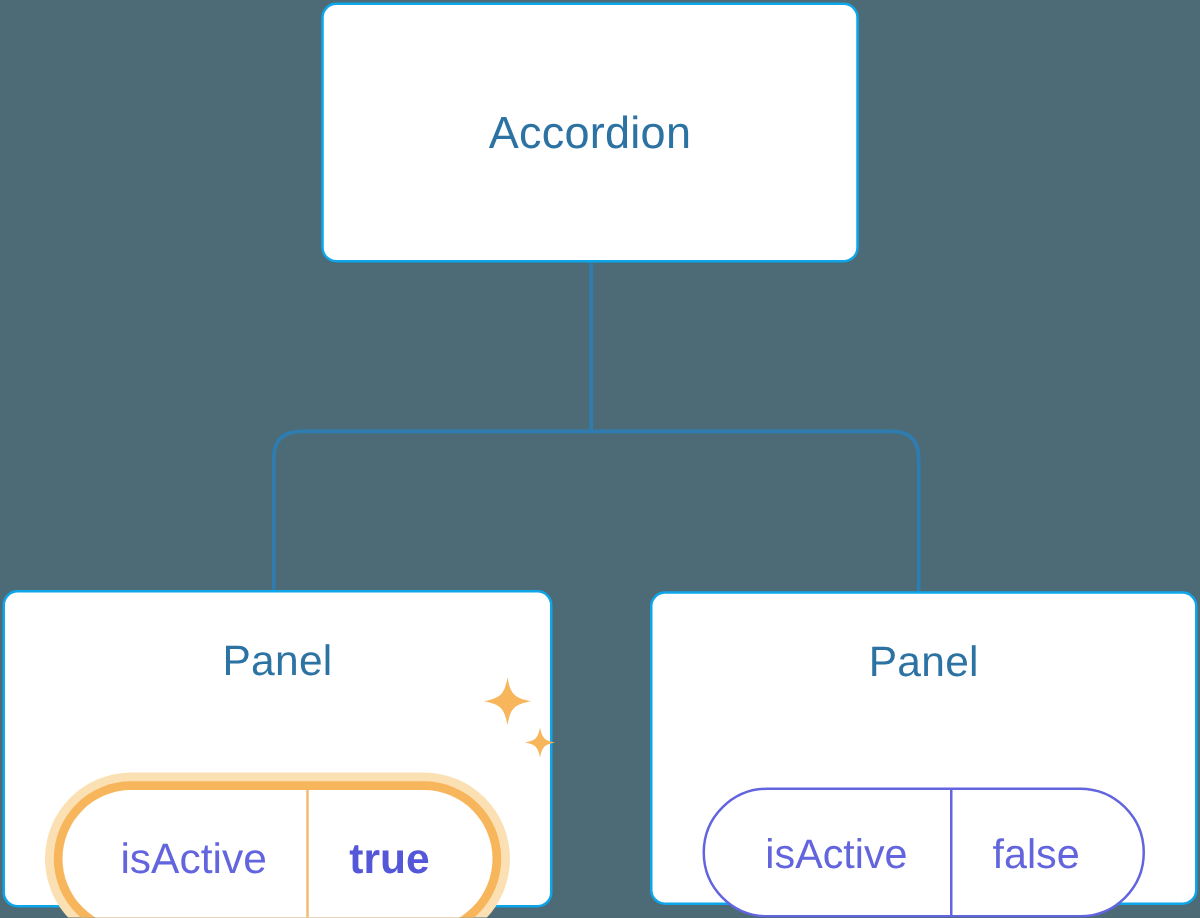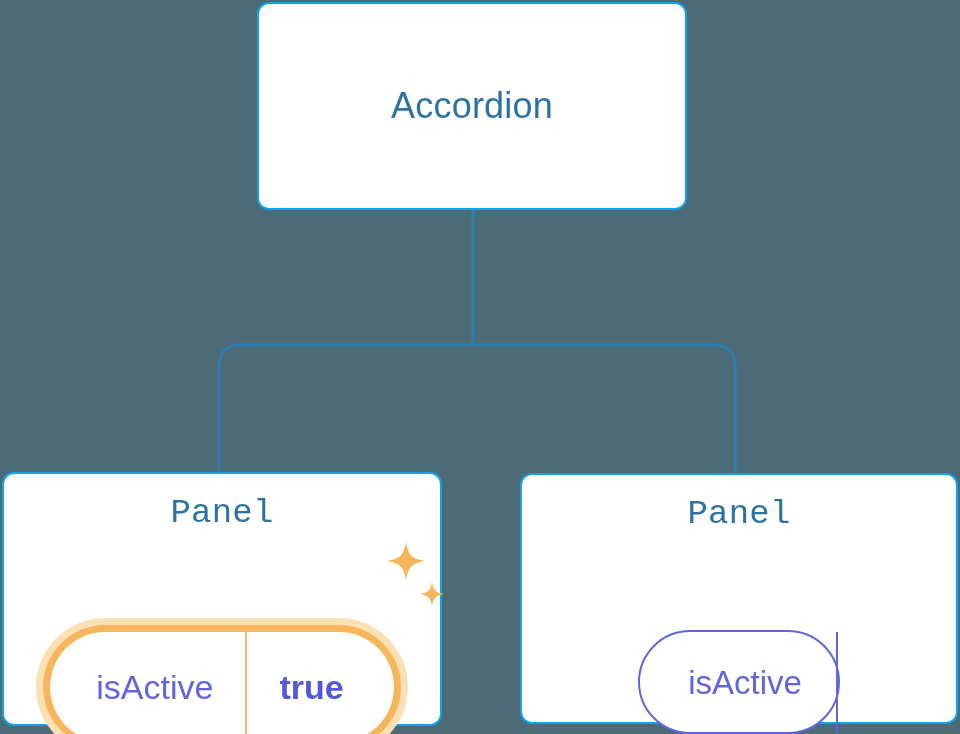--- a/index.html
+++ b/index.html
@@ -79,22 +79,21 @@
     height: 251px;
   }
 
   .child-inner {
     position: absolute;
     left: 0;
     right: 0;
     top: 0;
   }
   .child-inner .node-title {
-    margin-top: 20px;
-    font-family: Liberation Mono, monospace;
+    margin-top: 36px;
   }
 
   
   .pill-wrap {
     position: absolute;
     left: 0;
     right: 0;
     display: flex;
     justify-content: center;
     margin-top: 44px;
@@ -219,17 +218,18 @@
   </svg>
 
   <div class="node" id="node-panel-right">
     <div class="child-inner">
       <div class="node-title">Panel</div>
     </div>
 
     <div class="pill-wrap" style="top:111px;">
       <span class="pill plain">
         <span class="pill-key">isActive</span>
+        <span class="pill-val">false</span>
       </span>
     </div>
   </div>
 
 </div>
 
 </body></html>

